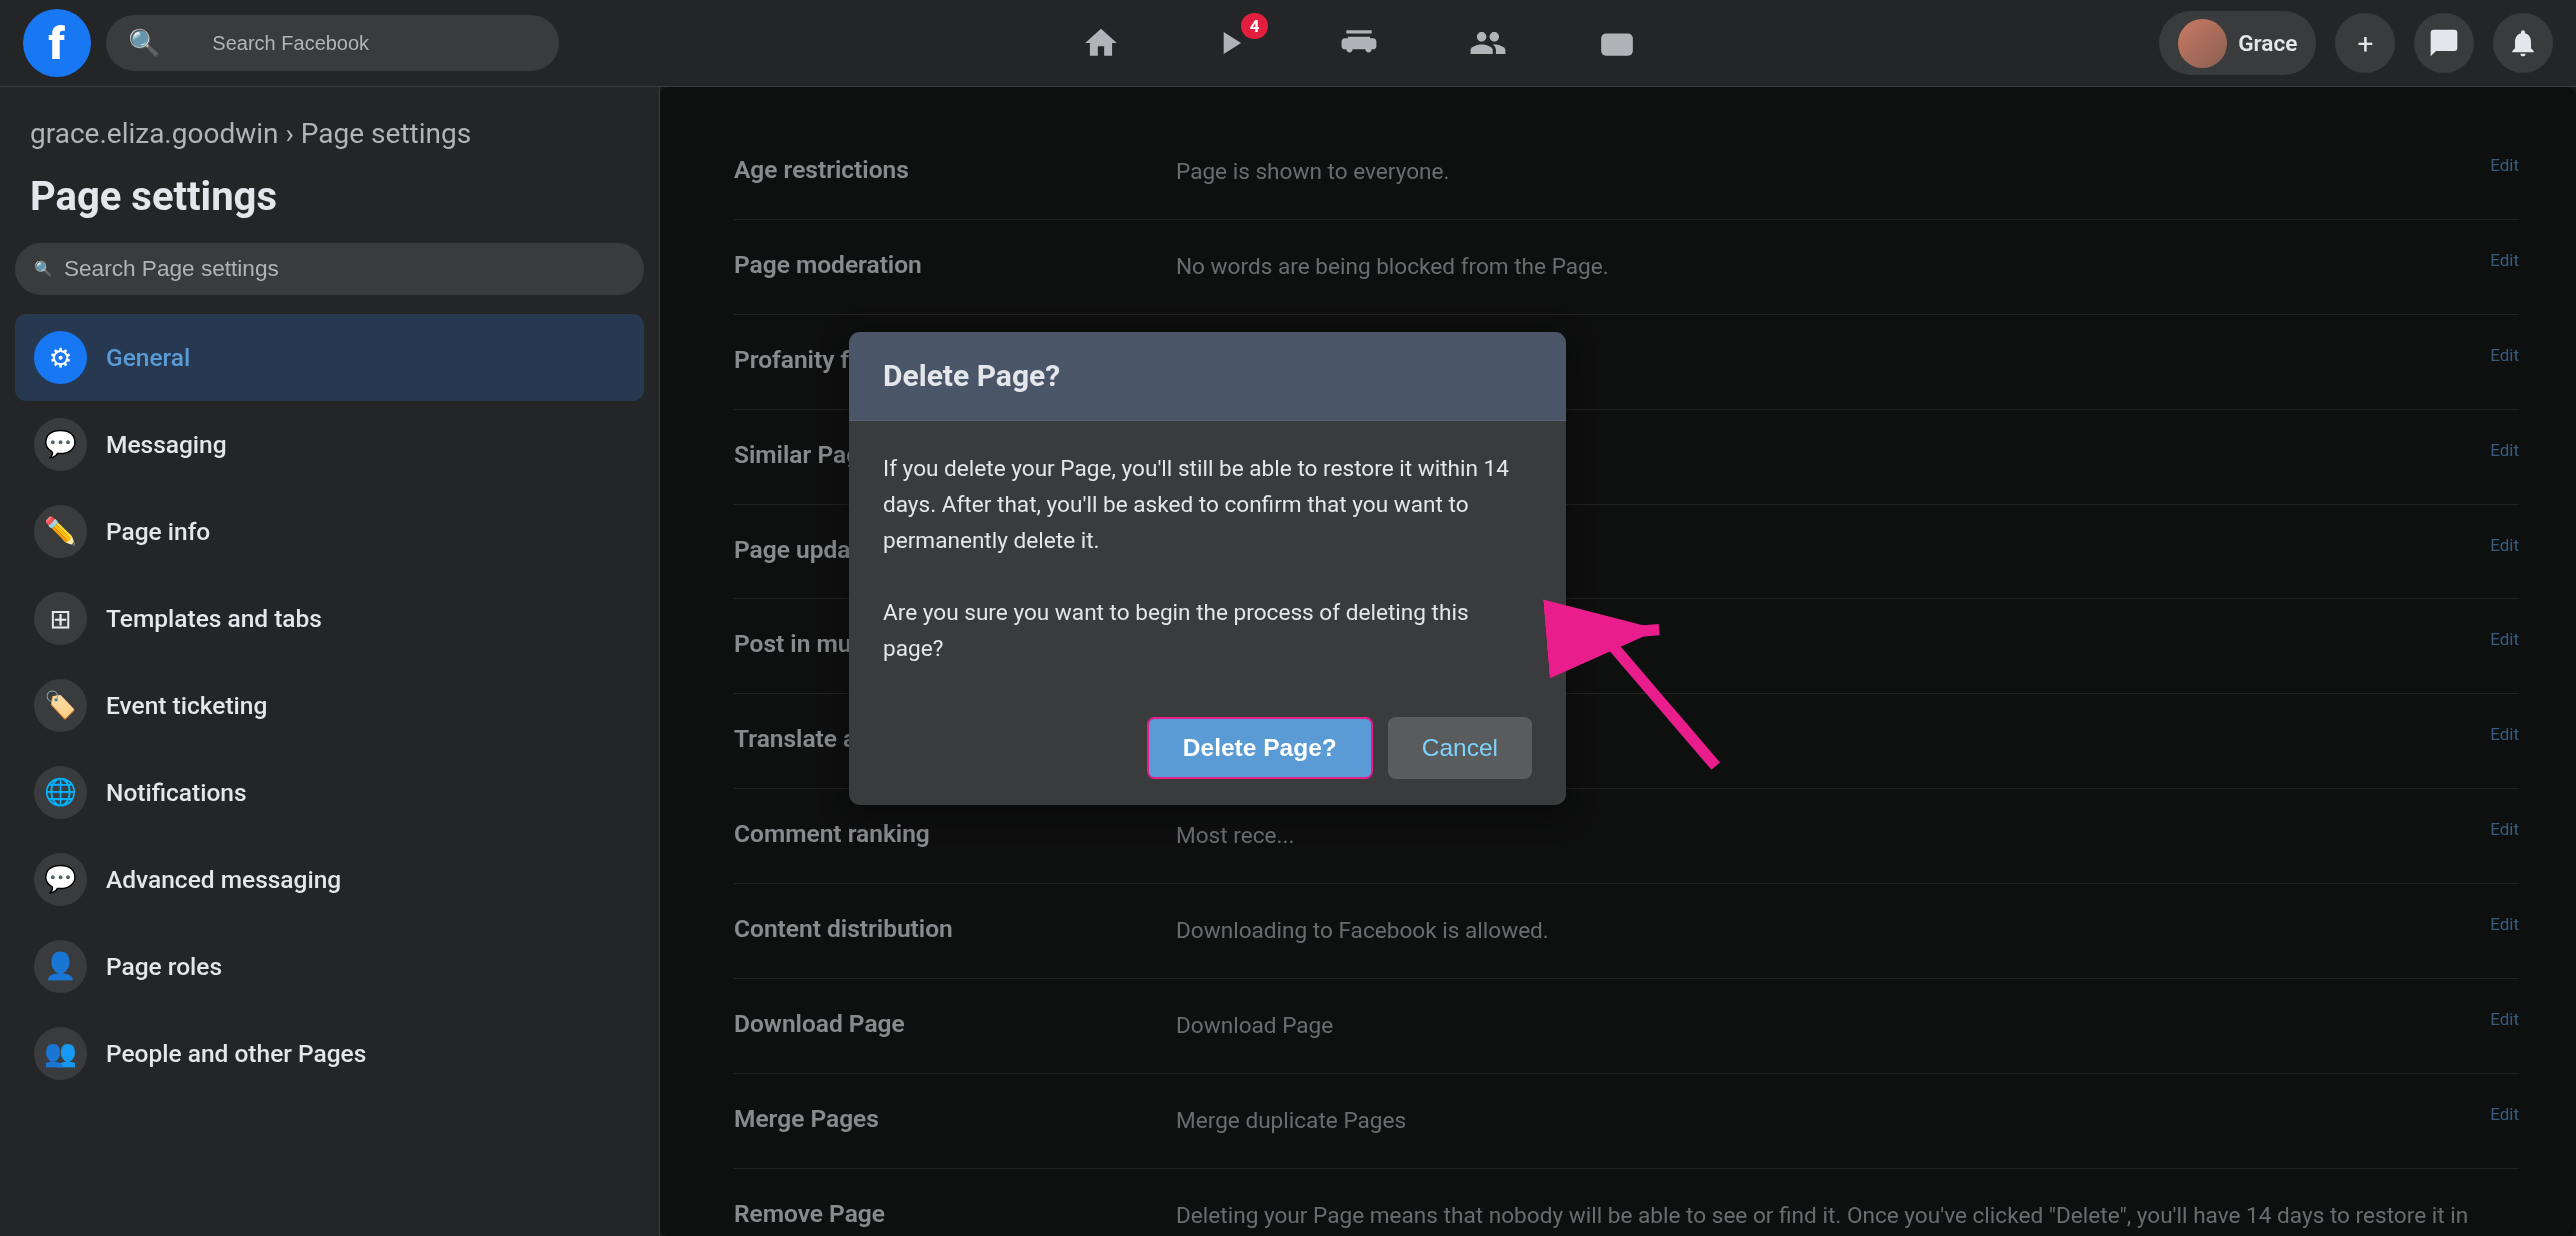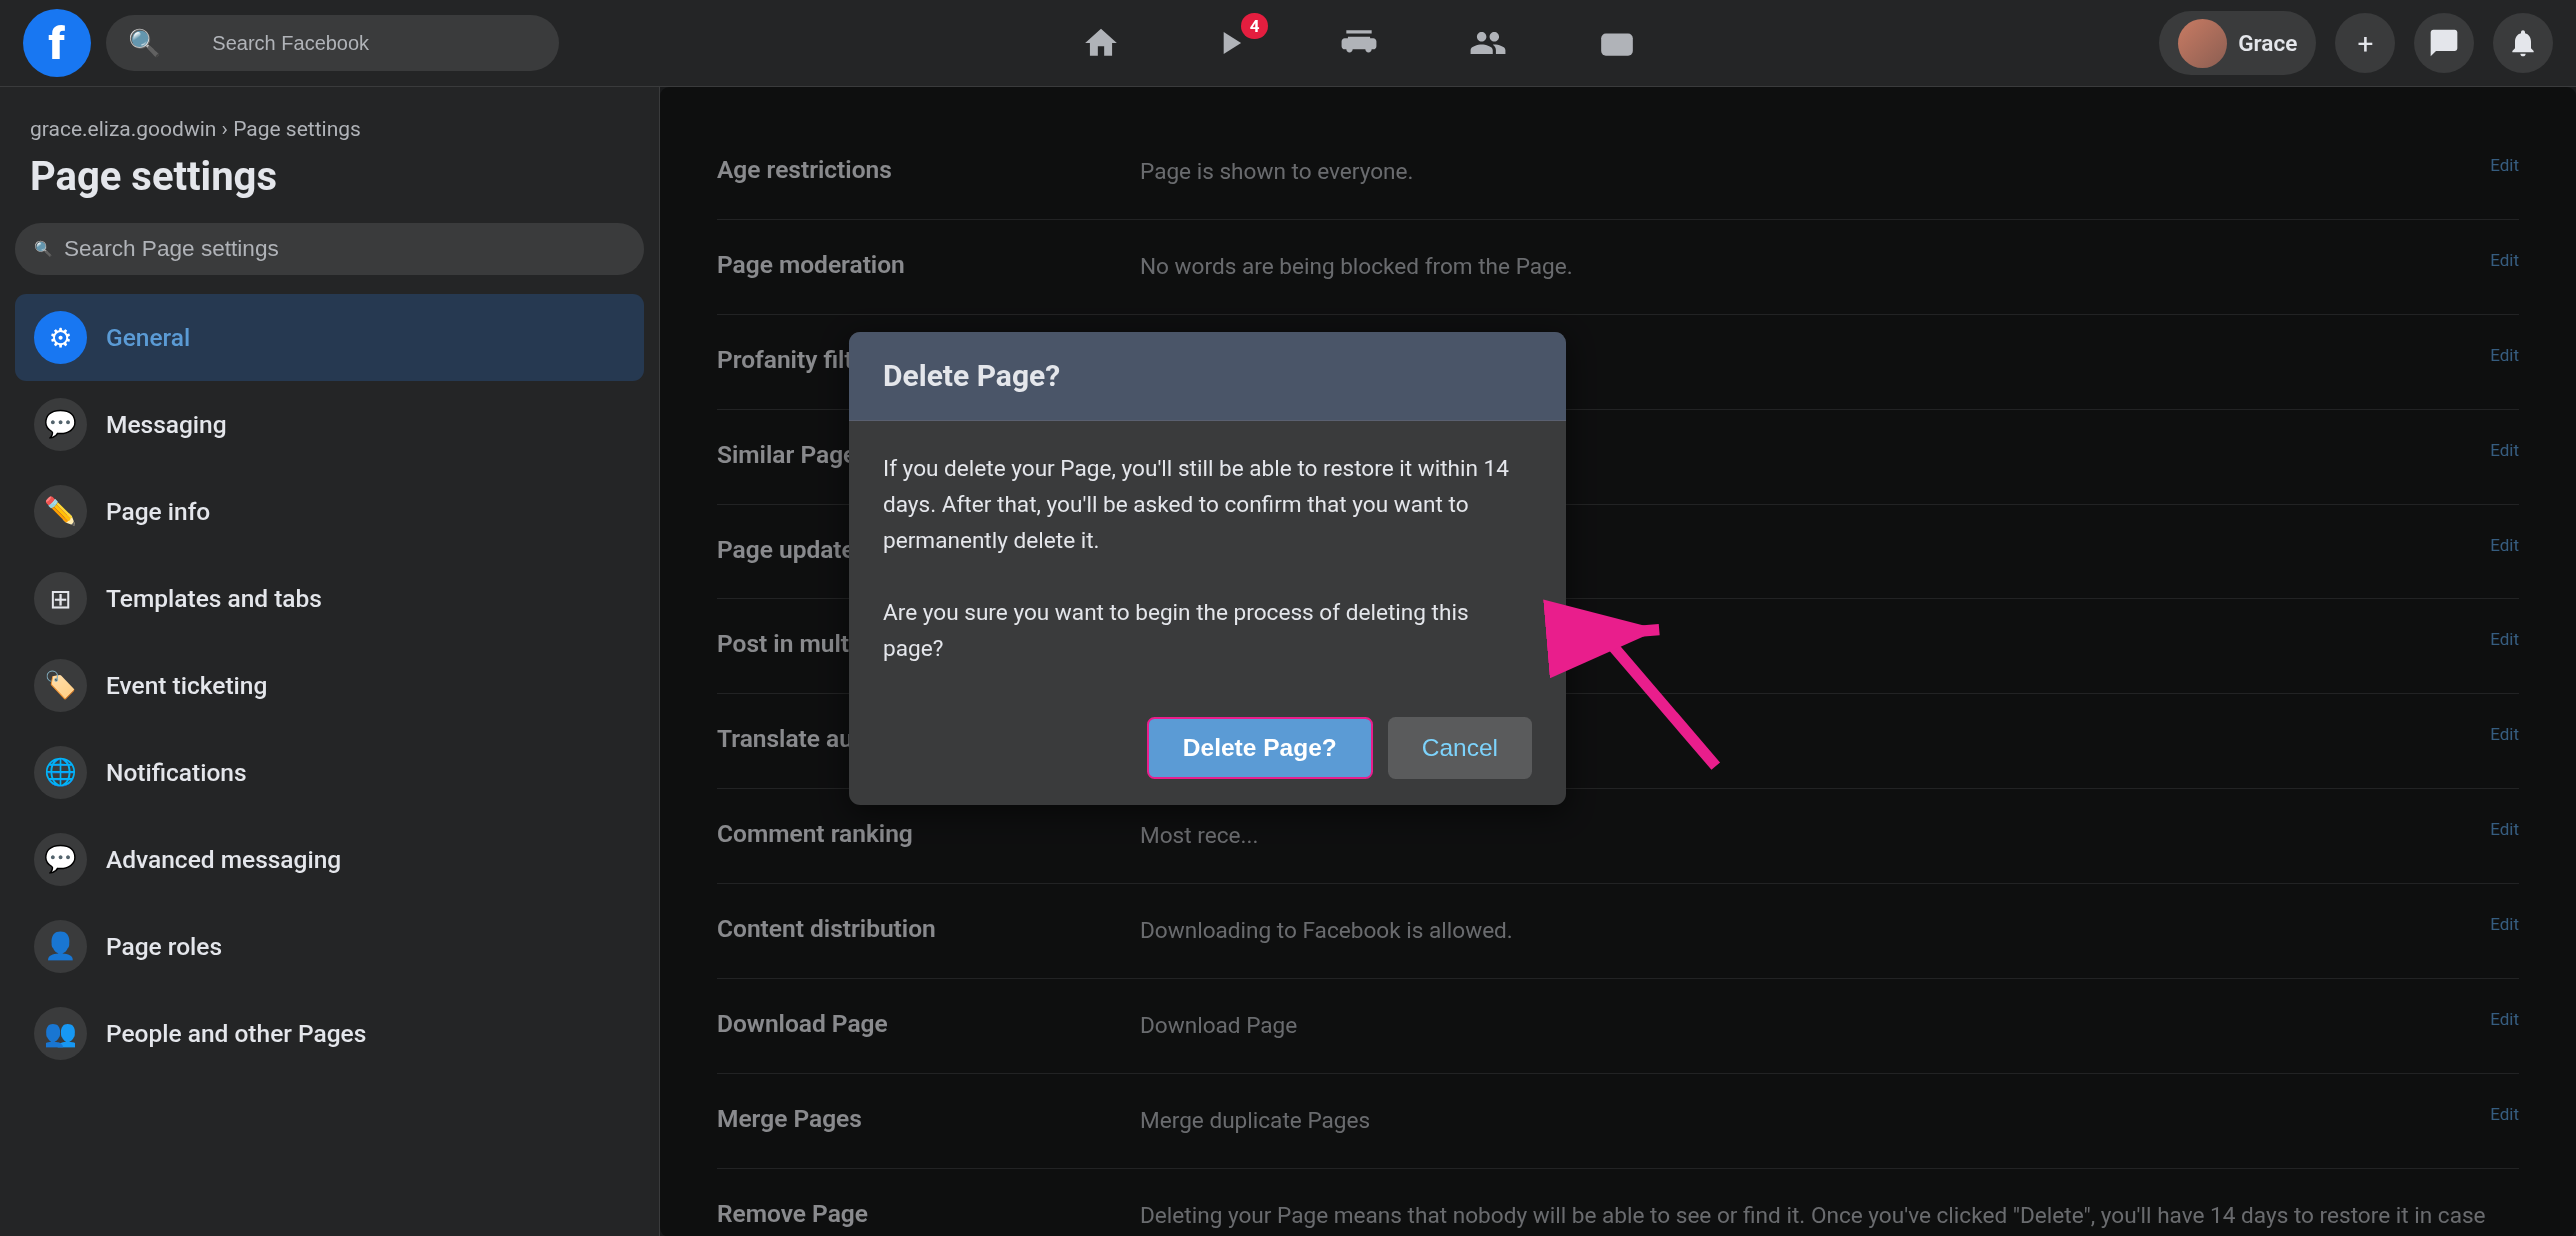--- a/index.html
+++ b/index.html
@@ -143,23 +143,23 @@
     
     .sidebar {
       width: 660px;
       background: #242526;
       padding: 30px 15px;
       border-right: 0.9px solid #3a3b3c;
       overflow-y: auto;
       flex-shrink: 0;
     }
     .breadcrumb {
-      font-size: 21px;
+      font-size: 28px;
       color: #b0b3b8;
-      margin-bottom: 12px;
+      margin-bottom: 23px;
       padding: 0 15px;
     }
     .breadcrumb a { color: #b0b3b8; text-decoration: none; }
     .page-title {
       font-size: 40px;
       font-weight: 700;
       color: #e4e6eb;
       padding: 0 15px;
       margin-bottom: 22.6px;
     }
@@ -217,21 +217,22 @@
     }
 
     .settings-table {
       width: 100%;
     }
     .settings-row {
       display: flex;
       align-items: flex-start;
       padding: 30px 0;
       border-bottom: 0.9px solid #3a3b3c;
-      gap: 27px;
+      gap: 46px;
+      margin-left: 17px;
     }
     .settings-label {
       width: 396px;
       font-size: 24.5px;
       font-weight: 600;
       color: #e4e6eb;
       flex-shrink: 0;
     }
     .settings-value {
       flex: 1;

